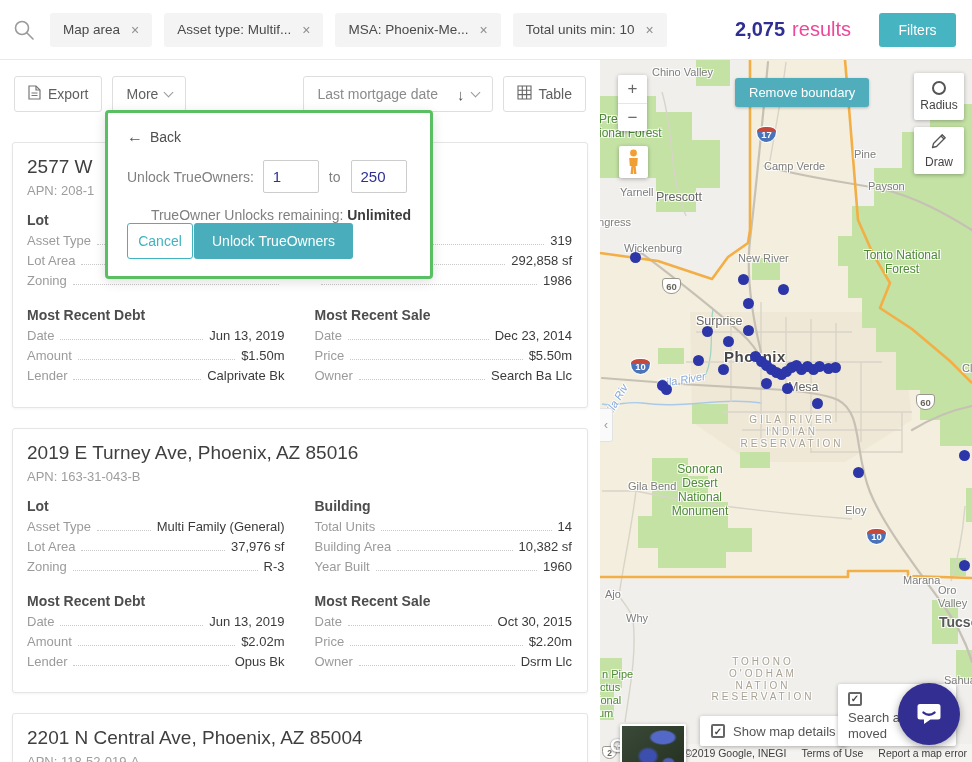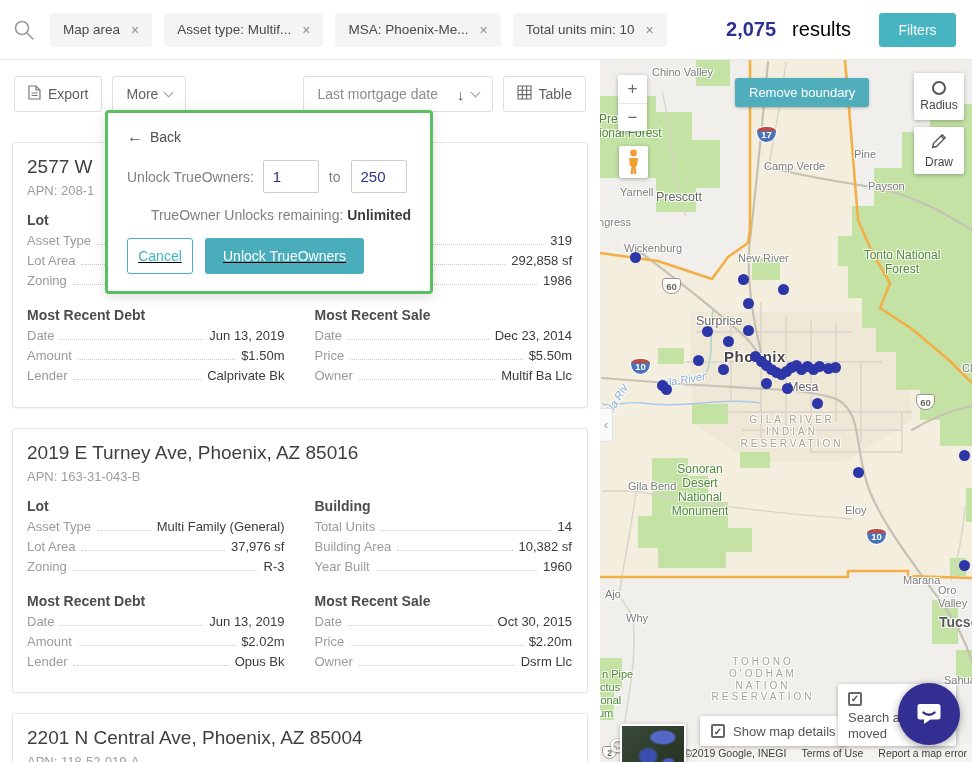--- a/index.html
+++ b/index.html
@@ -9,21 +9,21 @@
   
   .topbar { position:absolute; left:0; top:0; width:972px; height:60px; background:#fff;
             border-bottom:1px solid #e9e9e9; display:flex; align-items:center; z-index:20; }
   .search-ic { margin-left:12px; display:flex; align-items:center; }
   .chips { display:flex; gap:12px; margin-left:14px; }
   .chip { background:#f4f4f4; height:34px; border-radius:3px; padding:0 13px; display:flex;
           align-items:center; font-size:13.5px; color:#4a4a4a; white-space:nowrap; cursor:pointer; }
   .chip .x { margin-left:11px; color:#8e8e8e; font-size:14px; }
   .results { margin-left:auto; display:flex; align-items:baseline; }
   .rescount { font-size:20px; font-weight:bold; color:#2d2f92; }
-  .reslabel { font-size:20px; color:#000000; margin-left:16px; }
+  .reslabel { font-size:20px; color:#ec4899; margin-left:7px; }
   .filters-btn { margin:0 16px 0 28px; width:77px; height:34px; background:#46b4c1; color:#fff;
                  border:none; border-radius:3px; font-size:14px; font-family:inherit; cursor:pointer; }
 
   
   .list { position:absolute; left:0; top:60px; width:600px; height:702px; background:#fff; overflow:hidden; }
   .toolbar { position:relative; height:52px; padding:16px 14px 0 14px; display:flex; gap:10px; }
   .tbtn { height:36px; border:1px solid #dedede; border-radius:3px; background:#fff; color:#5f5f5f;
           font-size:14px; display:flex; align-items:center; padding:0 13px; gap:7px; cursor:pointer;
           font-family:inherit; white-space:nowrap; }
   .sortbtn { margin-left:auto; color:#8b8b8b; }
@@ -53,21 +53,21 @@
              box-shadow:0 3px 12px rgba(0,0,0,.13); z-index:60; }
   .backrow { display:flex; align-items:center; gap:7px; font-size:14px; color:#4f4f4f; cursor:pointer; }
   .backrow .la { font-size:16px; color:#555; }
   .unlockrow { display:flex; align-items:center; margin-top:14px; font-size:14px; color:#808080; }
   .pv-input { width:56px; height:33px; border:1px solid #ccc; border-radius:2px; padding:0 9px;
               font-size:15px; color:#2e3192; font-family:inherit; }
   .pv-input.first { margin-left:9px; }
   .toword { margin:0 10px; }
   .remaining { margin-top:14px; font-size:14px; color:#808080;text-align:right; }
   .remaining b { color:#3c3c3c; }
-  .pvbtns { margin-top:15px; display:flex; gap:12px;text-decoration:underline; }
+  .pvbtns { display:flex; gap:1px; }
   .btn-cancel { width:66px; height:36px; border:1px solid #41b4c2; color:#41b4c2; background:#fff;
                 border-radius:3px; font-size:14px; font-family:inherit; cursor:pointer; }
   .btn-unlock { height:36px; padding:0 18px; background:#49adbb; color:#fff; border:none;
                 border-radius:3px; font-size:14px; font-family:inherit; cursor:pointer; }
 
   
   .map { position:absolute; left:600px; top:60px; width:372px; height:702px; background:#f3eedd; overflow:hidden; }
   .map svg.terrain { position:absolute; left:0; top:0; z-index:1; }
   .ml { position:absolute; z-index:3; white-space:pre-line; pointer-events:none; line-height:1.18;
         text-shadow:-1px -1px 0 rgba(255,255,255,.9), 1px -1px 0 rgba(255,255,255,.9),
@@ -271,21 +271,21 @@
                 <span class="kvv">Dec 23, 2014</span>
               </div>
               <div class="kv">
                 <span class="kl">Price</span>
                 <i class="lead"></i>
                 <span class="kvv">$5.50m</span>
               </div>
               <div class="kv">
                 <span class="kl">Owner</span>
                 <i class="lead"></i>
-                <span class="kvv">Multif Ba Llc</span>
+                <span class="kvv">Search Ba Llc</span>
               </div>
             </div>
         </div>
       </div>
     </div>
 
     <div class="card card2">
       <div class="ctitle">2019 E Turney Ave, Phoenix, AZ 85016</div>
       <div class="capn">APN: 163-31-043-B</div>
       <div class="cols">

